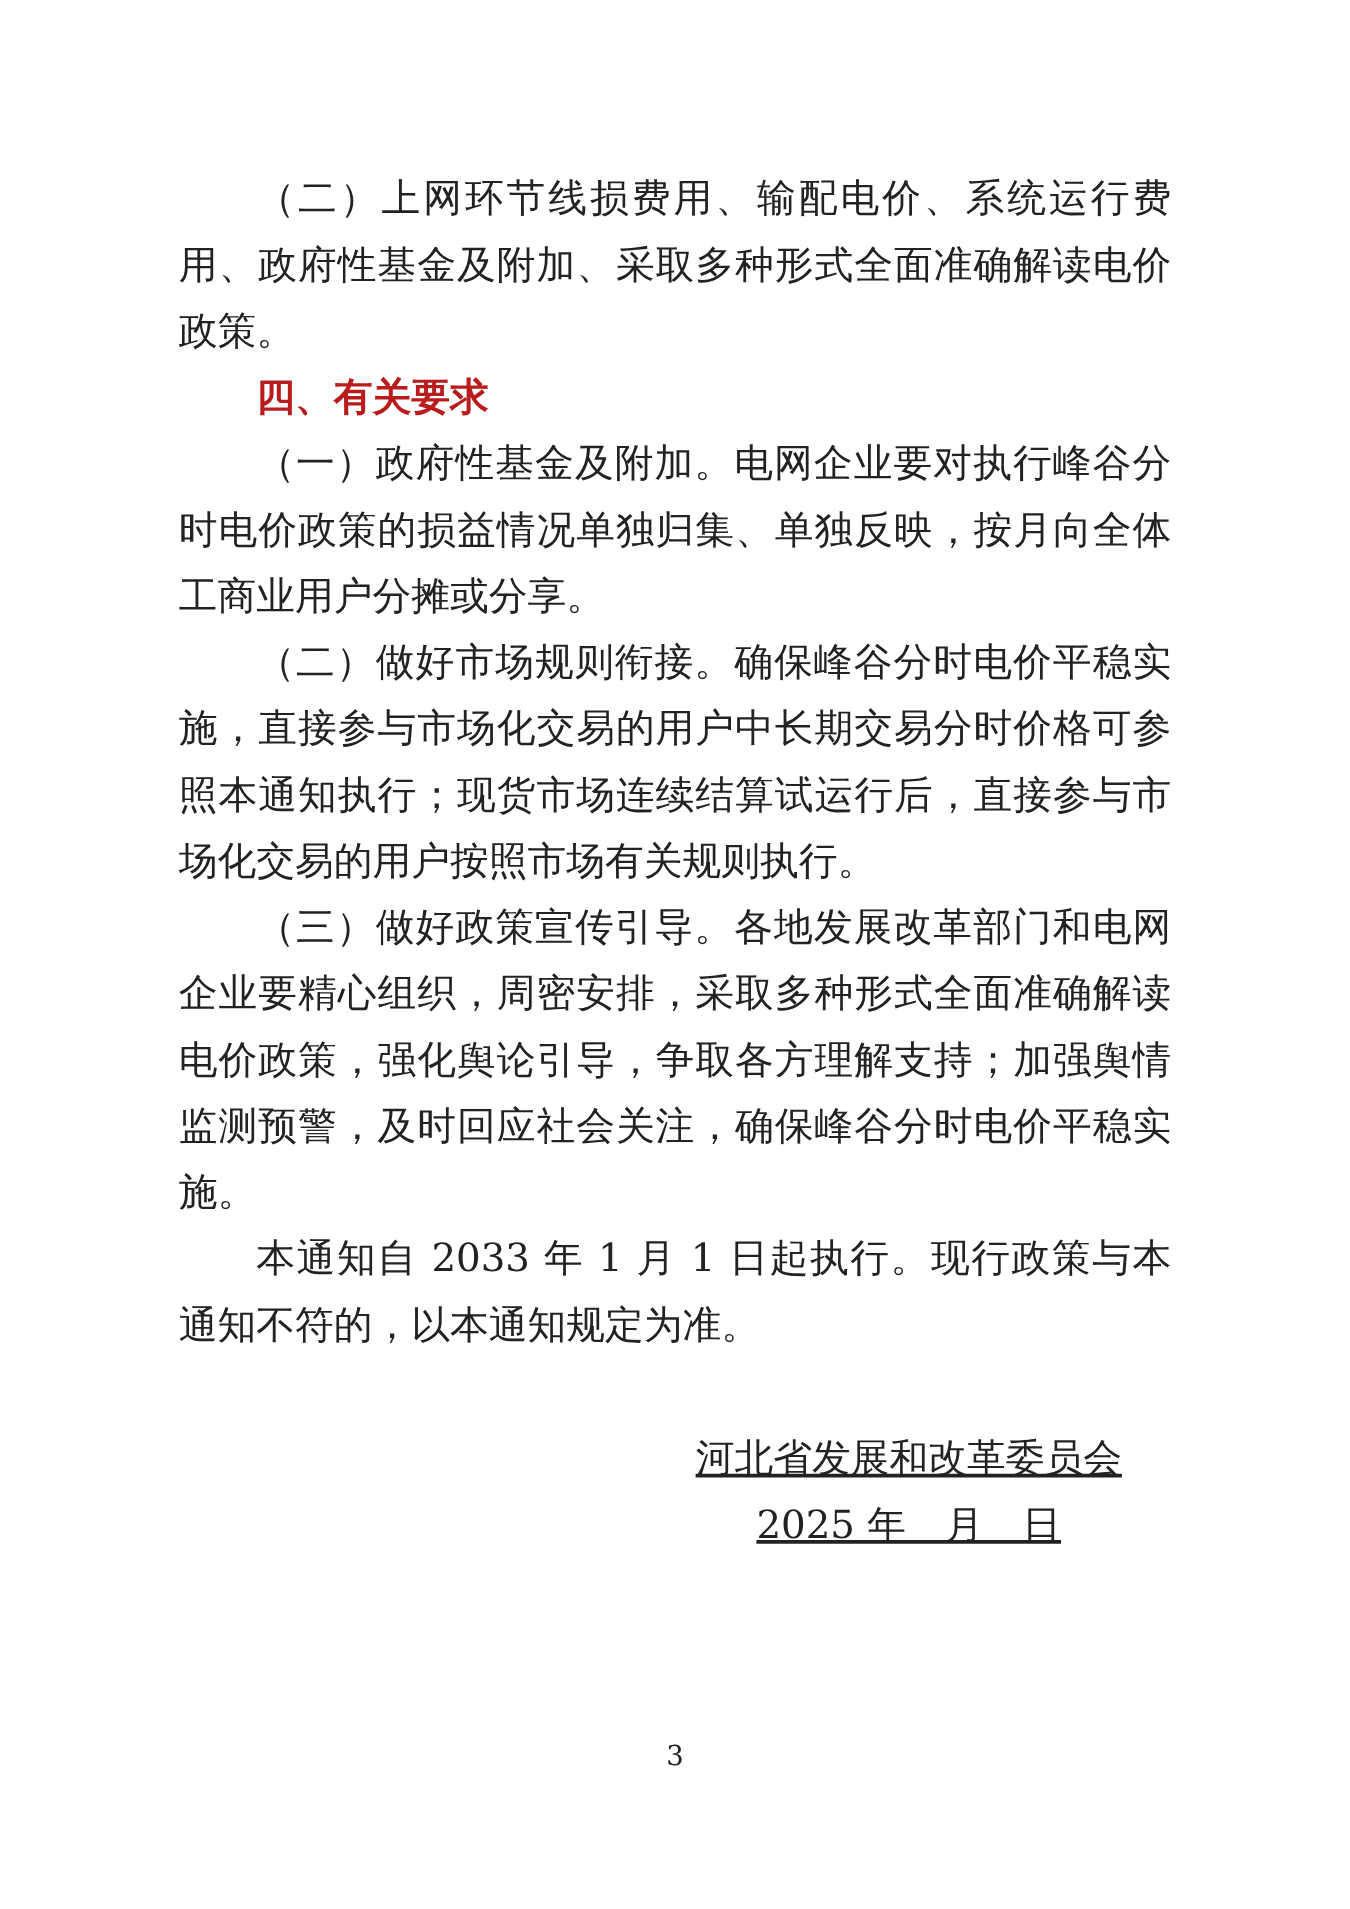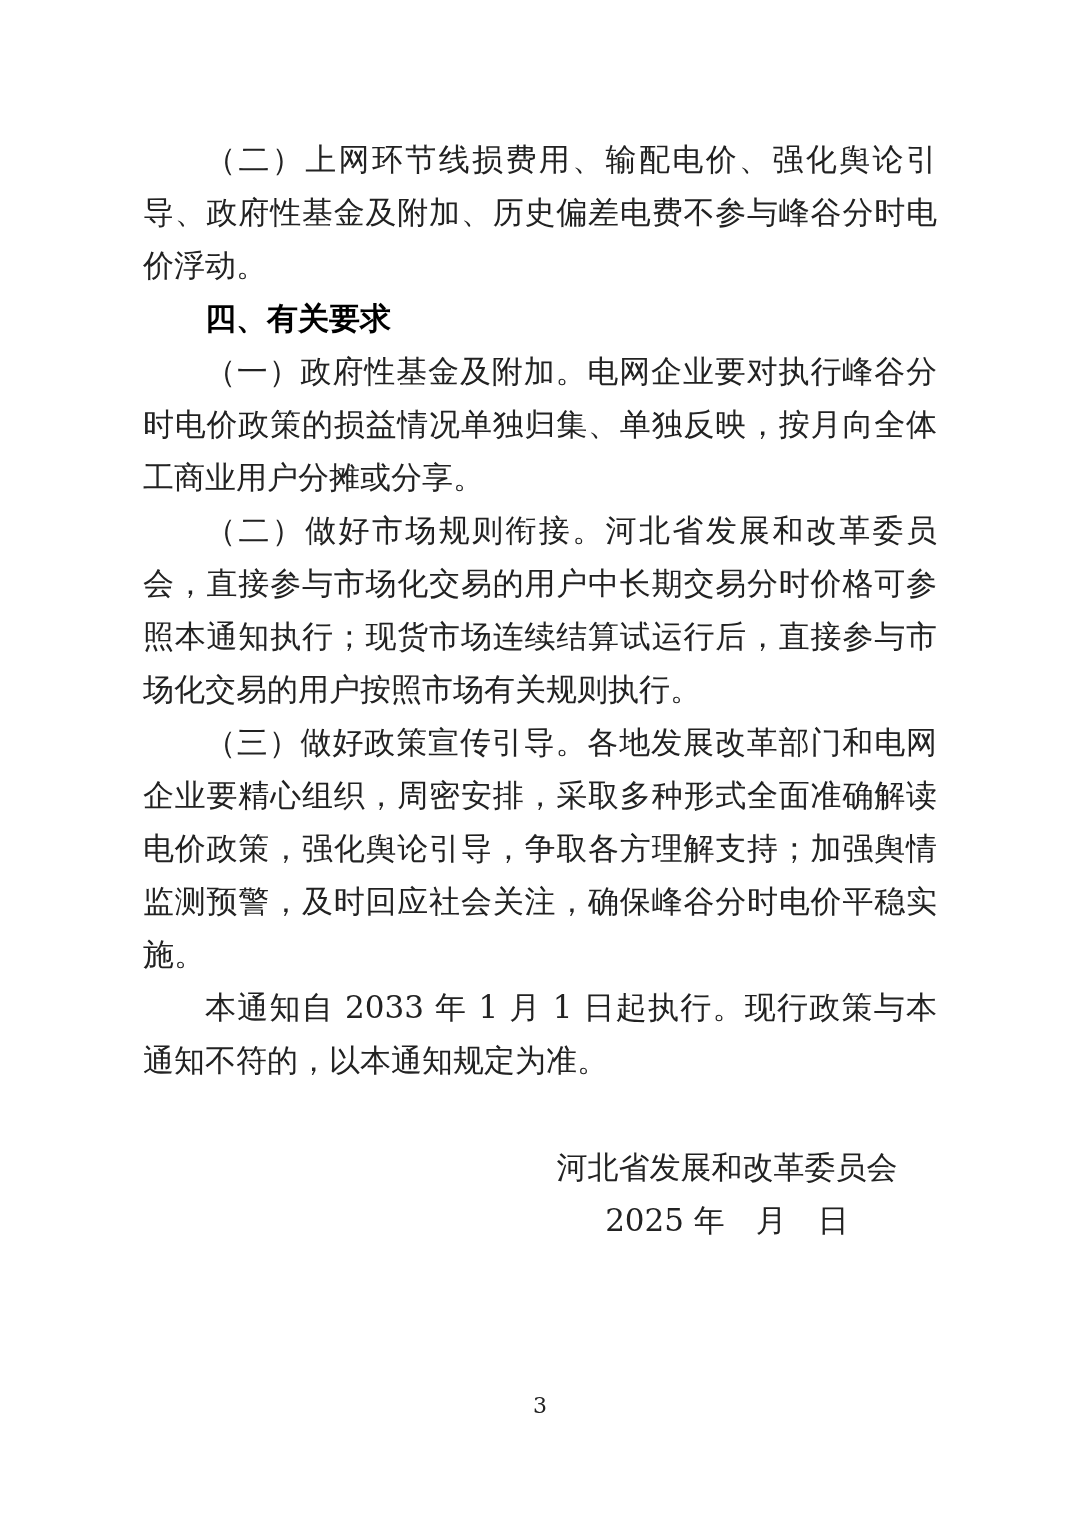--- a/index.html
+++ b/index.html
@@ -32,28 +32,29 @@
     text-indent: 2em;
   }
   .heading {
     margin: 0;
     text-indent: 2em;
     font-size: 31px;
     line-height: 53px;
     font-weight: bold;
     font-family: "DejaVu Sans", "Liberation Sans", sans-serif;
     text-align: left;
-    color: #000000;
+    color: #b91c1c;
   }
   .signature {
     margin-top: 54px;
     margin-left: auto;
     margin-right: 0;
     width: 420px;
     text-align: center;
+    text-decoration: underline;
   }
   .signature .org {
     line-height: 53px;
   }
   .signature .date {
     line-height: 53px;
     text-align: center;
   }
   .page-number {
     position: absolute;
@@ -64,24 +65,24 @@
     font-size: 22px;
     line-height: 26px;
     color: #222222;
   }
 </style>
 </head>
 <body>
 
 <div class="page">
   <div class="content">
-    <p class="body">（二）上网环节线损费用、输配电价、强化舆论引导、政府性基金及附加、历史偏差电费不参与峰谷分时电价浮动。</p>
+    <p class="body">（二）上网环节线损费用、输配电价、系统运行费用、政府性基金及附加、采取多种形式全面准确解读电价政策。</p>
     <h2 class="heading">四、有关要求</h2>
     <p class="body">（一）政府性基金及附加。电网企业要对执行峰谷分时电价政策的损益情况单独归集、单独反映，按月向全体工商业用户分摊或分享。</p>
-    <p class="body">（二）做好市场规则衔接。河北省发展和改革委员会，直接参与市场化交易的用户中长期交易分时价格可参照本通知执行；现货市场连续结算试运行后，直接参与市场化交易的用户按照市场有关规则执行。</p>
+    <p class="body">（二）做好市场规则衔接。确保峰谷分时电价平稳实施，直接参与市场化交易的用户中长期交易分时价格可参照本通知执行；现货市场连续结算试运行后，直接参与市场化交易的用户按照市场有关规则执行。</p>
     <p class="body">（三）做好政策宣传引导。各地发展改革部门和电网企业要精心组织，周密安排，采取多种形式全面准确解读电价政策，强化舆论引导，争取各方理解支持；加强舆情监测预警，及时回应社会关注，确保峰谷分时电价平稳实施。</p>
     <p class="body">本通知自 2033 年 1 月 1 日起执行。现行政策与本通知不符的，以本通知规定为准。</p>
 
     <div class="signature">
       <div class="org">河北省发展和改革委员会</div>
       <div class="date">2025 年　月　日</div>
     </div>
   </div>
 
   <div class="page-number">3</div>

